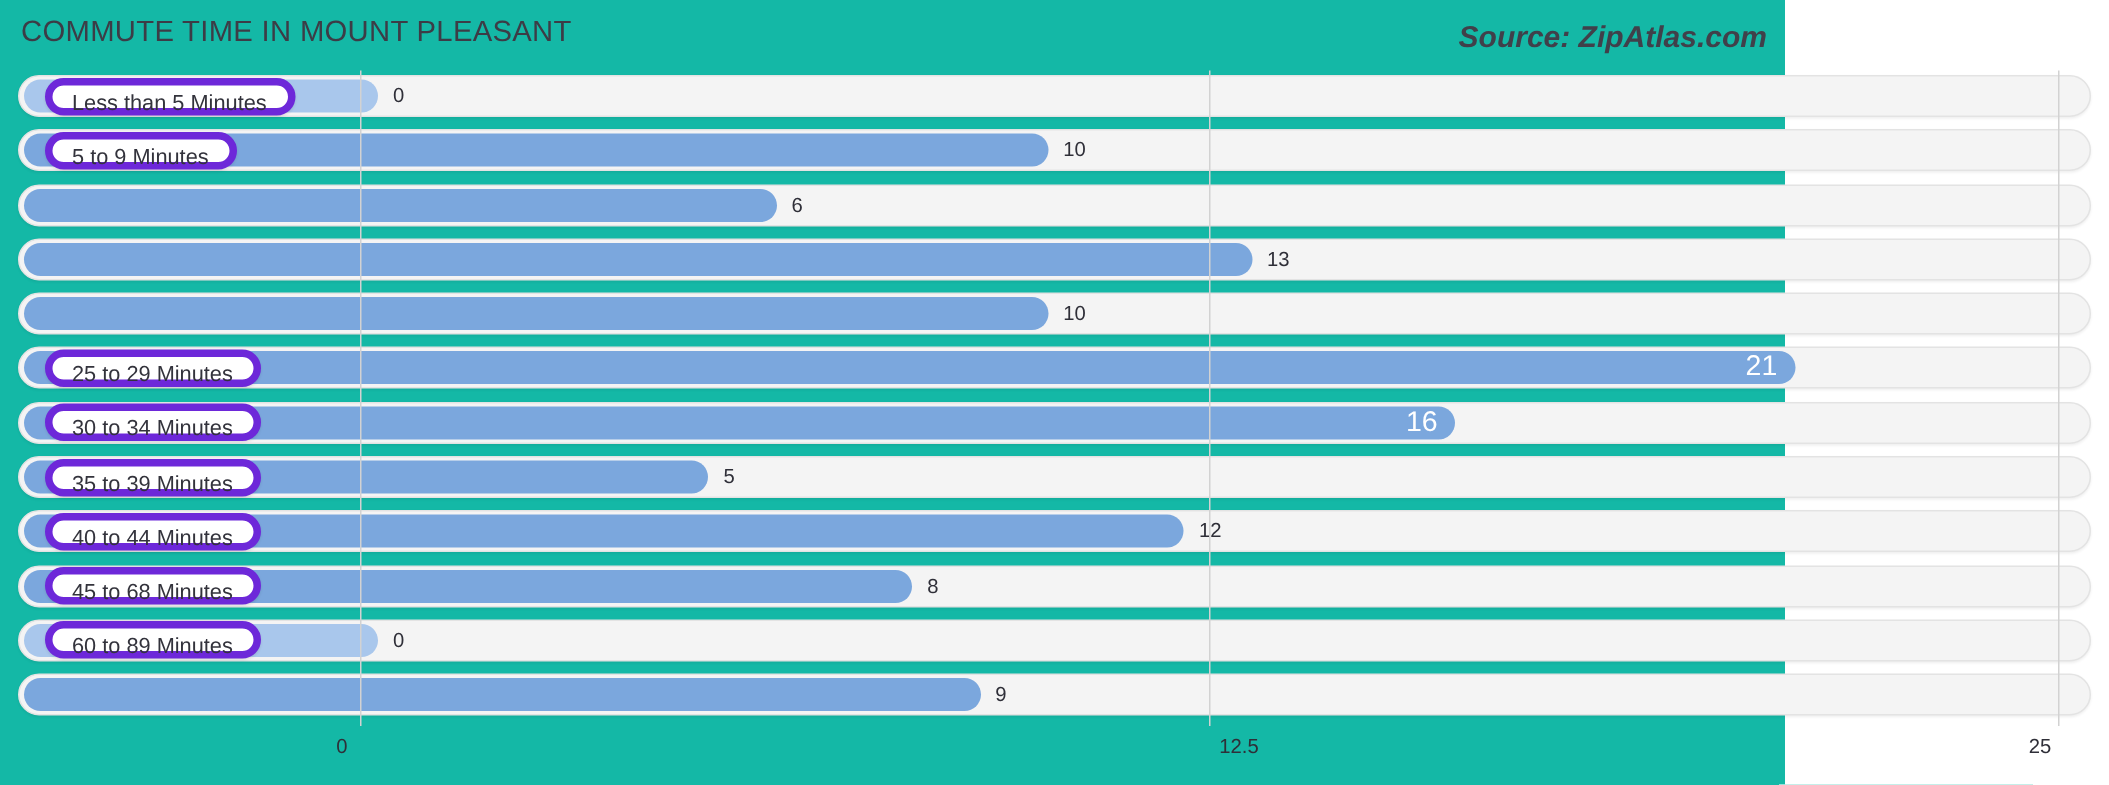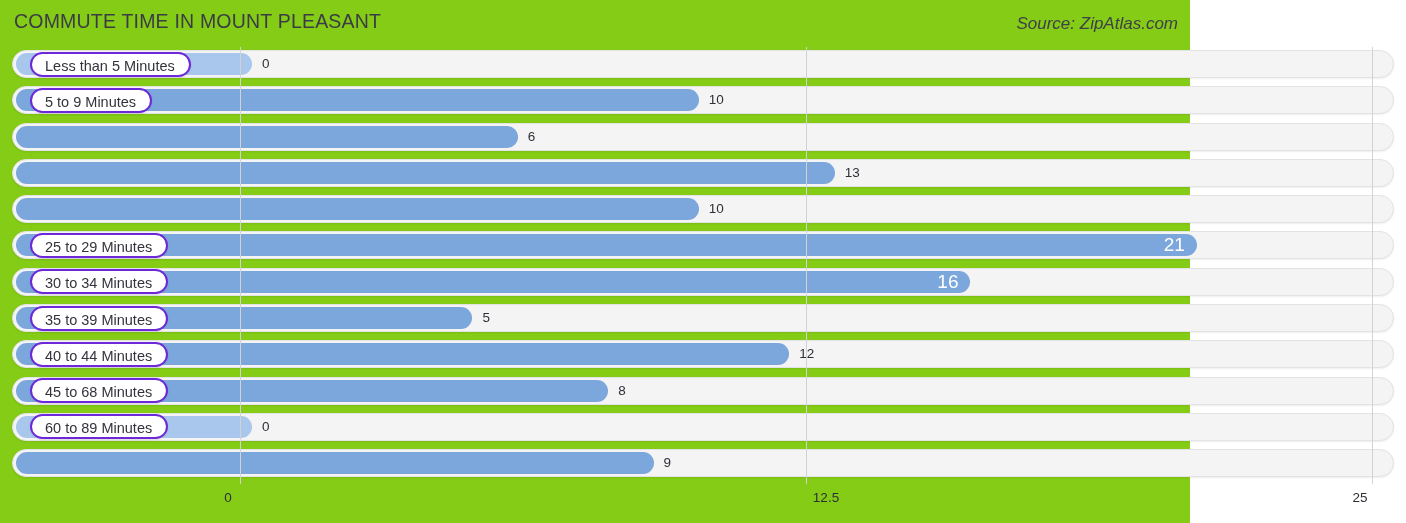--- a/index.html
+++ b/index.html
@@ -7,39 +7,39 @@
     margin: 0; padding: 0;
     width: 1406px; height: 523px;
     background: #ffffff;
     font-family: "Liberation Sans", sans-serif;
     overflow: hidden;
   }
   #chart-root {
     position: relative;
     width: 1190px;
     height: 523px;
-    background: #84cc16;
+    background: #14b8a6;
     padding-left: 16px;
   }
   
   #chart-title {
     position: absolute;
     left: 14px; top: 10px;
     font-size: 19.5px;
     font-weight: 400;
     color: #3c3c46;
     letter-spacing: 0.2px;
     white-space: nowrap;
   }
   #chart-source {
     position: absolute;
     right: 12px; top: 14px;
-    font-size: 17px;
+    font-size: 20px;
     font-style: italic;
-    font-weight: 400;
+    font-weight: 700;
     color: #40404a;
     white-space: nowrap;
   }
   
   #plot {
     position: absolute;
     left: 0; top: 47px;
     width: 1406px;
     height: 437px;
   }
@@ -108,21 +108,21 @@
     z-index: 2;
   }
   .label-pill {
     position: absolute;
     left: 30px;
     top: 4.5px;
     height: 25px;
     line-height: 24px;
     padding: 0 14px 0 13px;
     background: #ffffff;
-    border: 2px solid #6d28d9;
+    border: 5px solid #6d28d9;
     border-radius: 13px;
     font-size: 14.5px;
     color: #33333c;
     white-space: nowrap;
     z-index: 2;
     box-shadow: 0 1px 2px rgba(0,0,0,0.10);
   }
   
   #axis {
     position: absolute;

